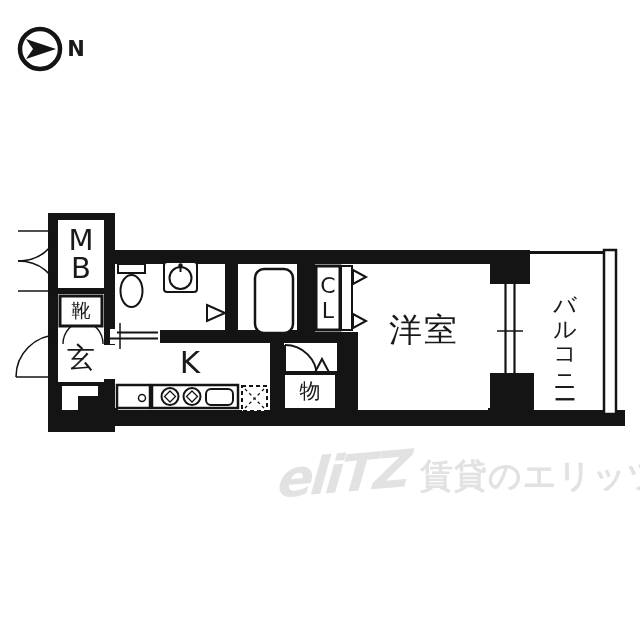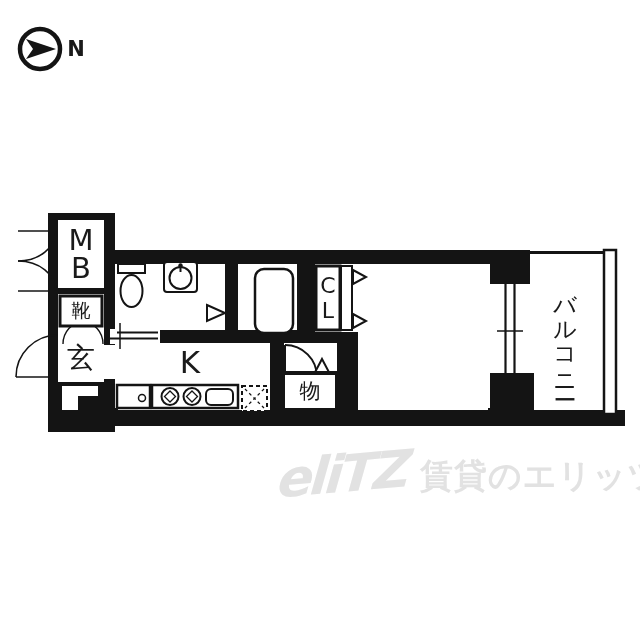--- a/index.html
+++ b/index.html
@@ -165,20 +165,21 @@
   <div class="label k-label">K</div>
 
   <div class="label mono-label">物</div>
 
   <div class="label stack cl-label">
     <span>C</span>
     <span>L</span>
   </div>
 
   <div class="label room-label">
+    <span>洋室</span>
   </div>
 
   <div class="label vert balcony-label">バルコニー</div>
 
   <div class="watermark">
     <span class="wm-logo">eliTZ</span>
     <span class="wm-text">賃貸のエリッツ</span>
   </div>
 
 </div>

